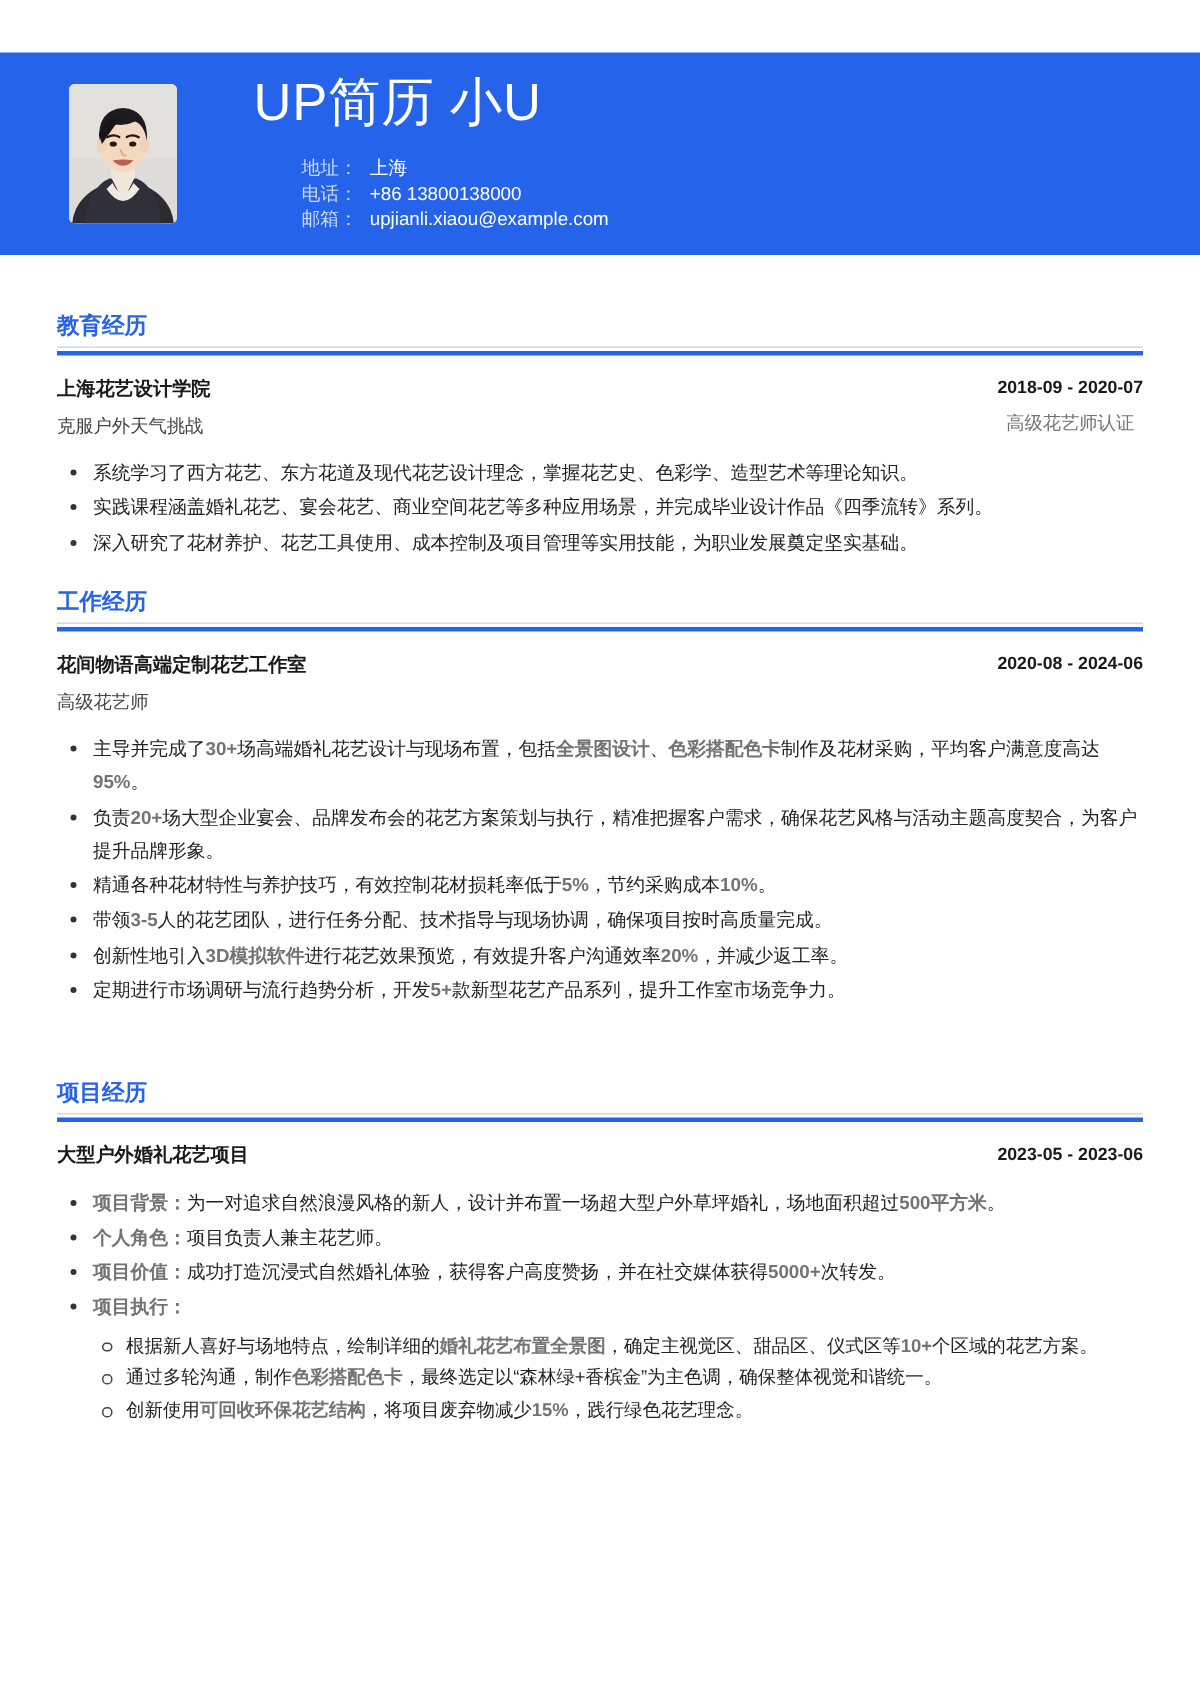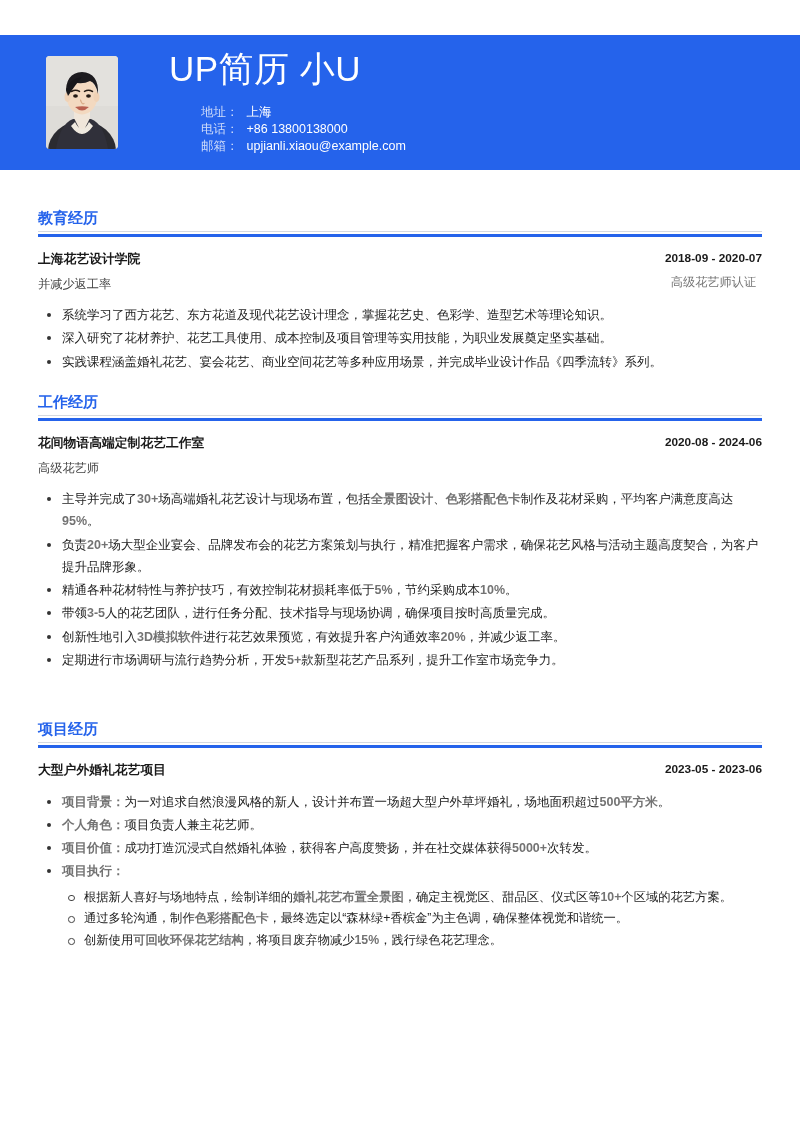--- a/index.html
+++ b/index.html
@@ -230,32 +230,32 @@
   </div>
 
   <div class="section" style="top:188px;margin-top:21px;">
     <div class="section-title">教育经历</div>
     <div class="rule-top"></div>
     <div class="rule-bottom"></div>
 
     <div class="entry-head">
       <div class="entry-left">
         <div class="entry-org">上海花艺设计学院</div>
-        <div class="entry-sub">并减少返工率</div>
+        <div class="entry-sub">克服户外天气挑战</div>
       </div>
       <div class="entry-right">
         <div class="entry-date">2018-09 - 2020-07</div>
         <div class="entry-note">高级花艺师认证</div>
       </div>
     </div>
 
     <ul class="bullets">
       <li>系统学习了西方花艺、东方花道及现代花艺设计理念，掌握花艺史、色彩学、造型艺术等理论知识。</li>
+      <li>实践课程涵盖婚礼花艺、宴会花艺、商业空间花艺等多种应用场景，并完成毕业设计作品《四季流转》系列。</li>
       <li>深入研究了花材养护、花艺工具使用、成本控制及项目管理等实用技能，为职业发展奠定坚实基础。</li>
-      <li>实践课程涵盖婚礼花艺、宴会花艺、商业空间花艺等多种应用场景，并完成毕业设计作品《四季流转》系列。</li>
     </ul>
   </div>
 
   <div class="section" style="top:393px;">
     <div class="section-title">工作经历</div>
     <div class="rule-top"></div>
     <div class="rule-bottom"></div>
 
     <div class="entry-head">
       <div class="entry-left">

